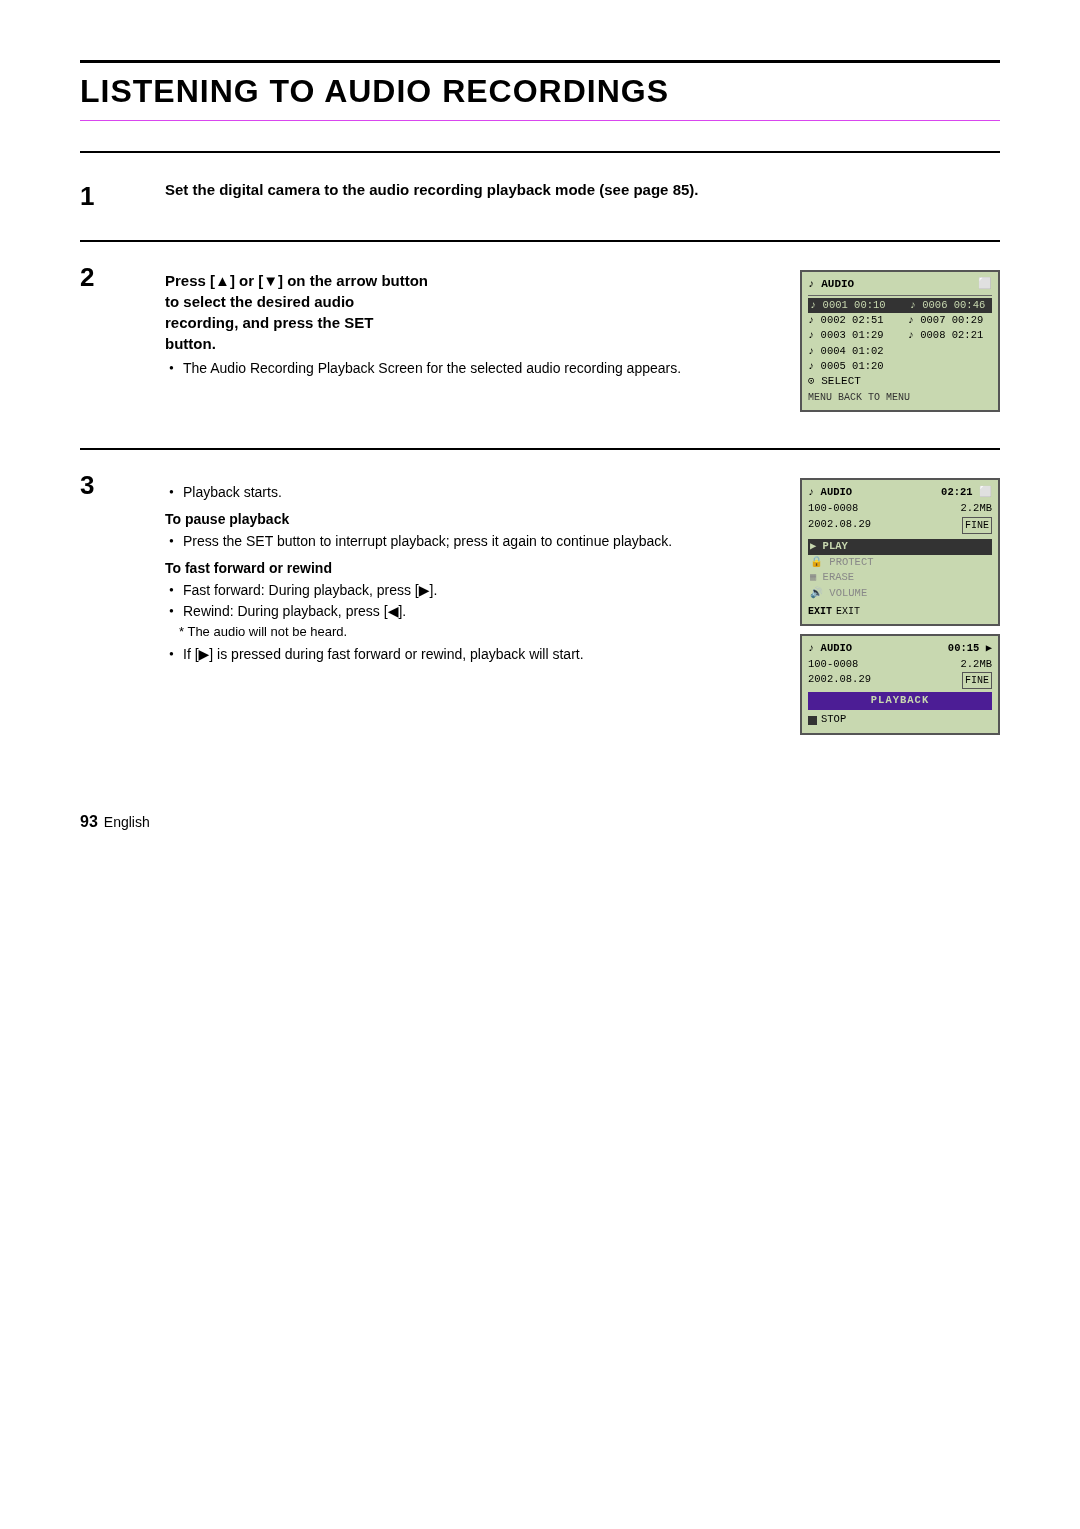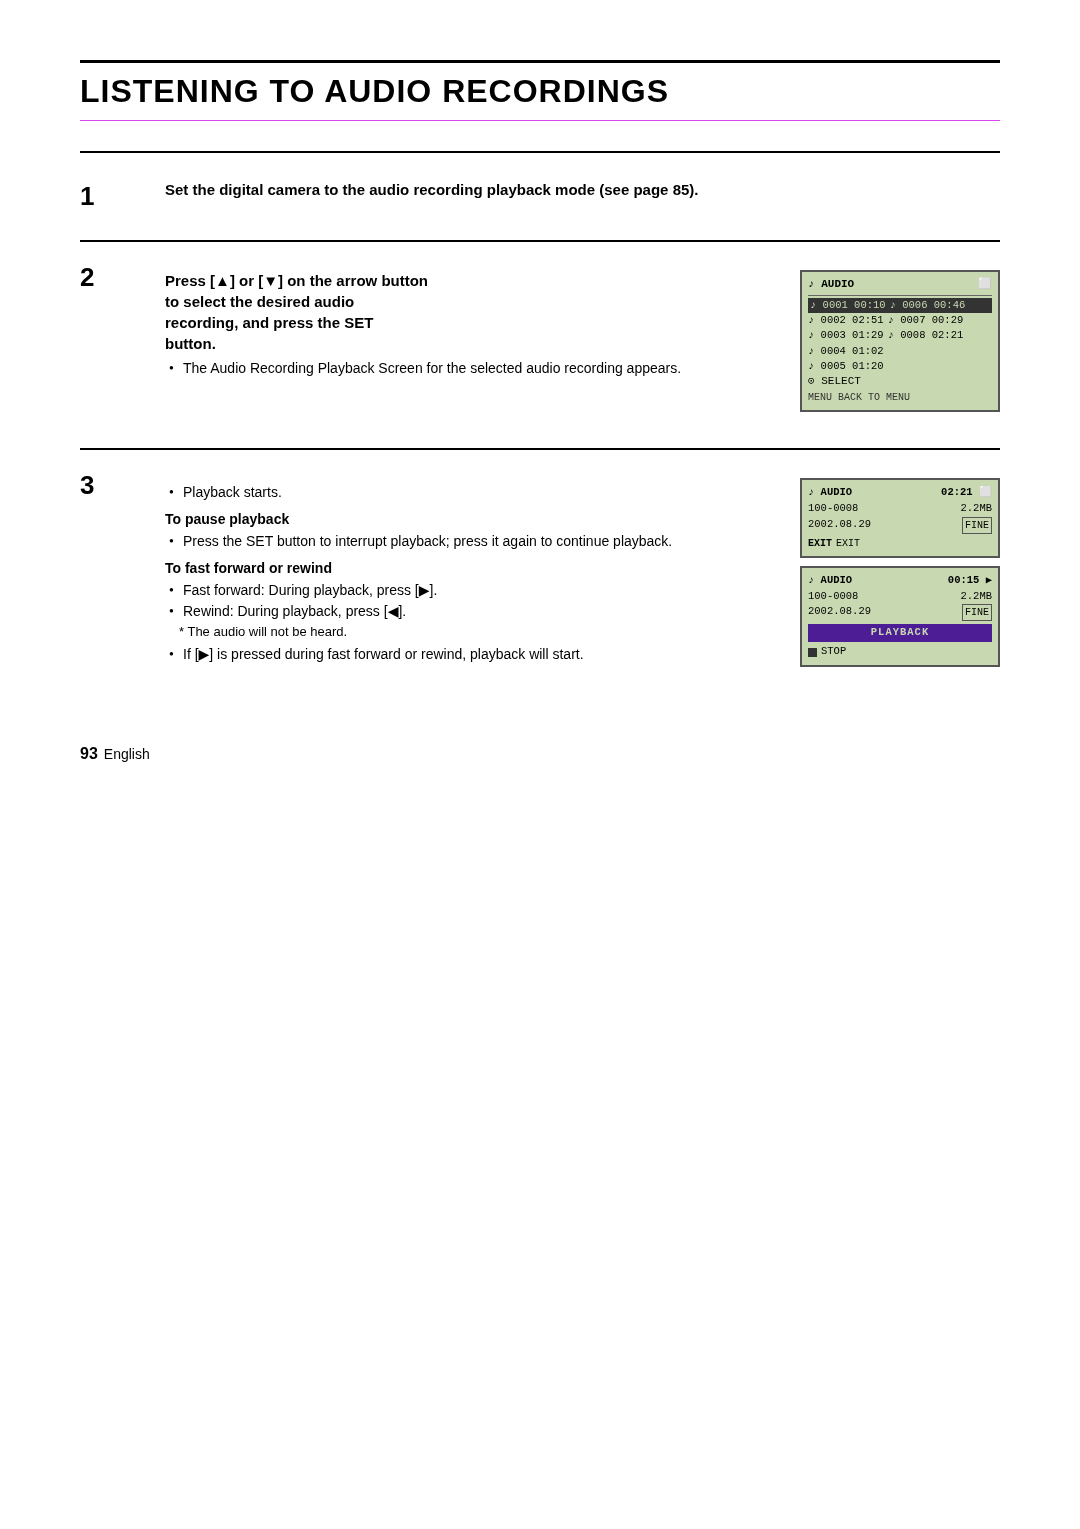--- a/index.html
+++ b/index.html
@@ -97,21 +97,21 @@
       display: flex;
       justify-content: space-between;
       font-weight: bold;
       border-bottom: 1px solid #666;
       padding-bottom: 2px;
       margin-bottom: 2px;
     }
 
     .lcd-screen .lcd-row {
       display: flex;
-      gap: 0;
+      gap: 20px;
       font-size: 10.5px;
     }
 
     .lcd-screen .lcd-row.highlighted {
       background: #333;
       color: #c8d8b0;
       padding: 0 2px;
     }
 
     .lcd-screen .lcd-select-row {
@@ -357,20 +357,26 @@
           <span>02:21 ⬜</span>
         </div>
         <div class="lcd2-sub">
           <span>100-0008</span>
           <span>2.2MB</span>
         </div>
         <div class="lcd2-sub">
           <span>2002.08.29</span>
           <span class="right-box">FINE</span>
         </div>
+        <div style="margin-top:4px;">
+          <div class="lcd2-menu-item highlighted">▶ PLAY</div>
+          <div class="lcd2-menu-item dimmed">🔒 PROTECT</div>
+          <div class="lcd2-menu-item dimmed">▦ ERASE</div>
+          <div class="lcd2-menu-item dimmed">🔊 VOLUME</div>
+        </div>
         <div class="lcd2-exit-row">
           <span class="exit-label">EXIT</span>
             <span>EXIT</span>
         </div>
       </div>
 
       <div class="lcd-screen2">
         <div class="lcd2-header">
           <span>♪ AUDIO</span>
           <span>00:15 ▶</span>

